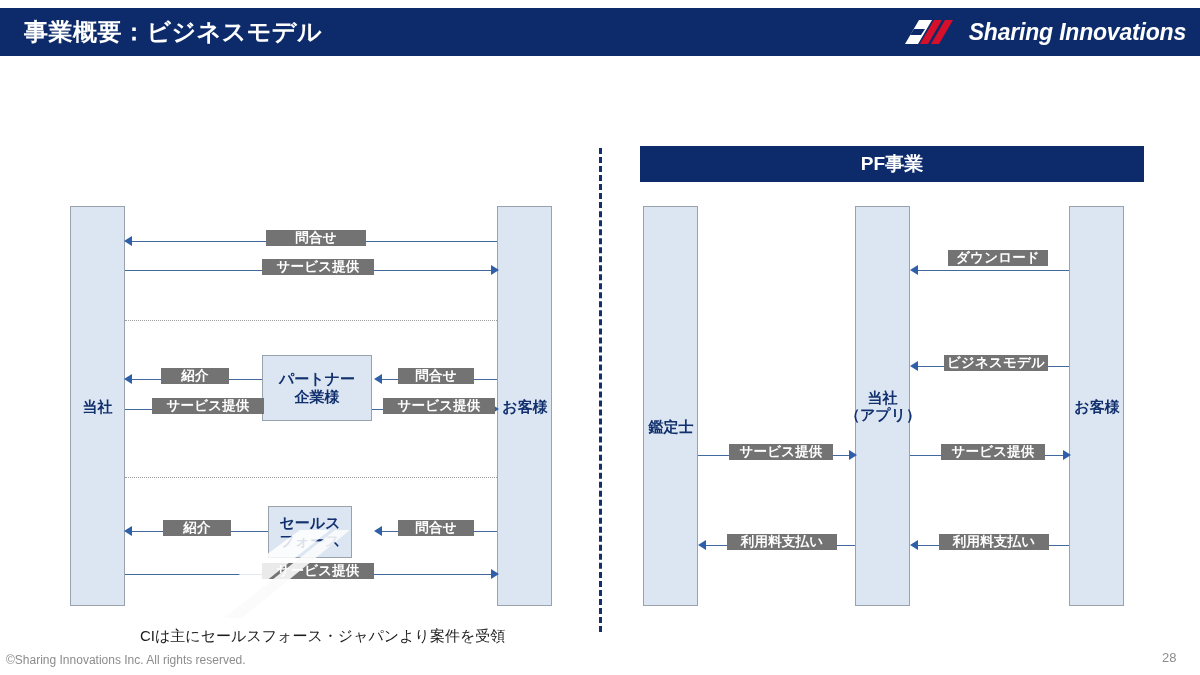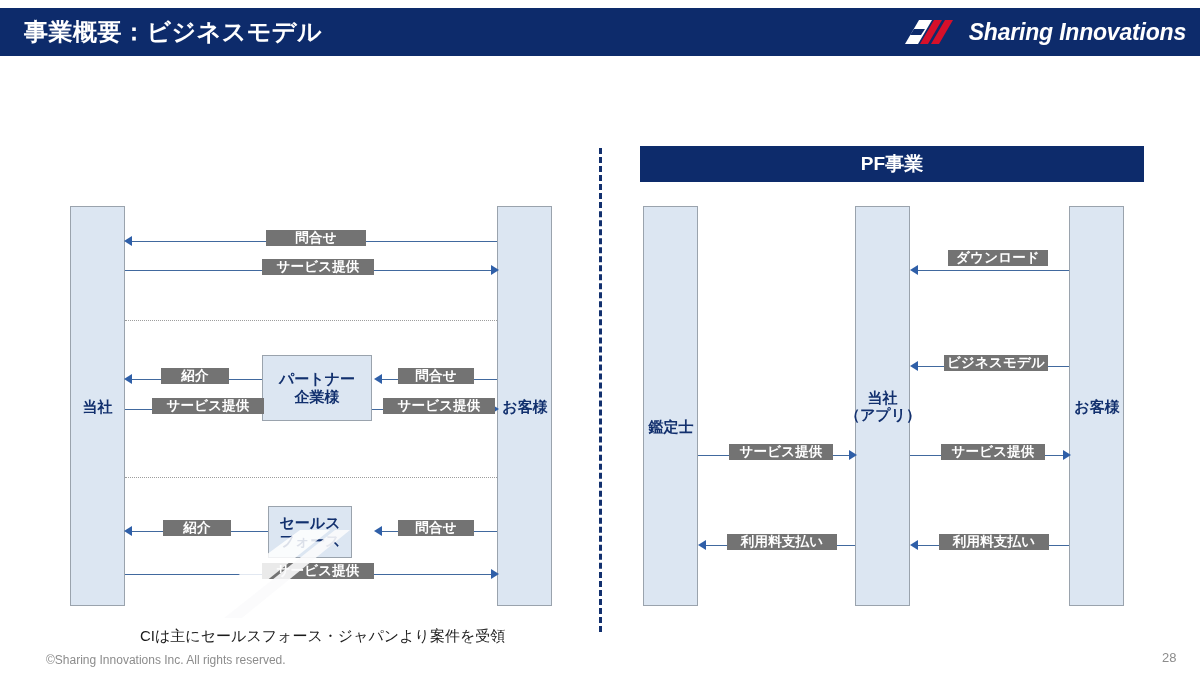--- a/index.html
+++ b/index.html
@@ -89,21 +89,21 @@
     position:absolute;left:140px;top:607px;
     font-size:15px;color:#1a1a1a;white-space:nowrap;margin-top:20px;
   }
 
   
   .swoosh{position:absolute;left:180px;top:530px;pointer-events:none;}
 
   
   .footer{
     position:absolute;left:6px;top:653px;
-    font-size:12px;color:#8c8c8c;white-space:nowrap;margin-left:40px;
+    font-size:12px;color:#8c8c8c;white-space:nowrap;
   }
   .pageno{
     position:absolute;left:1162px;top:650px;
     font-size:13px;color:#8c8c8c;
   }
 </style>
 </head>
 <body>
 
 <div class="slide">

